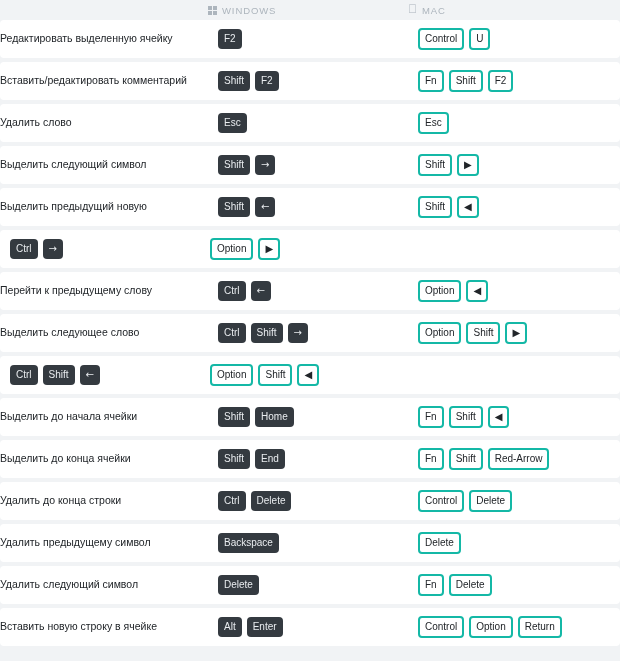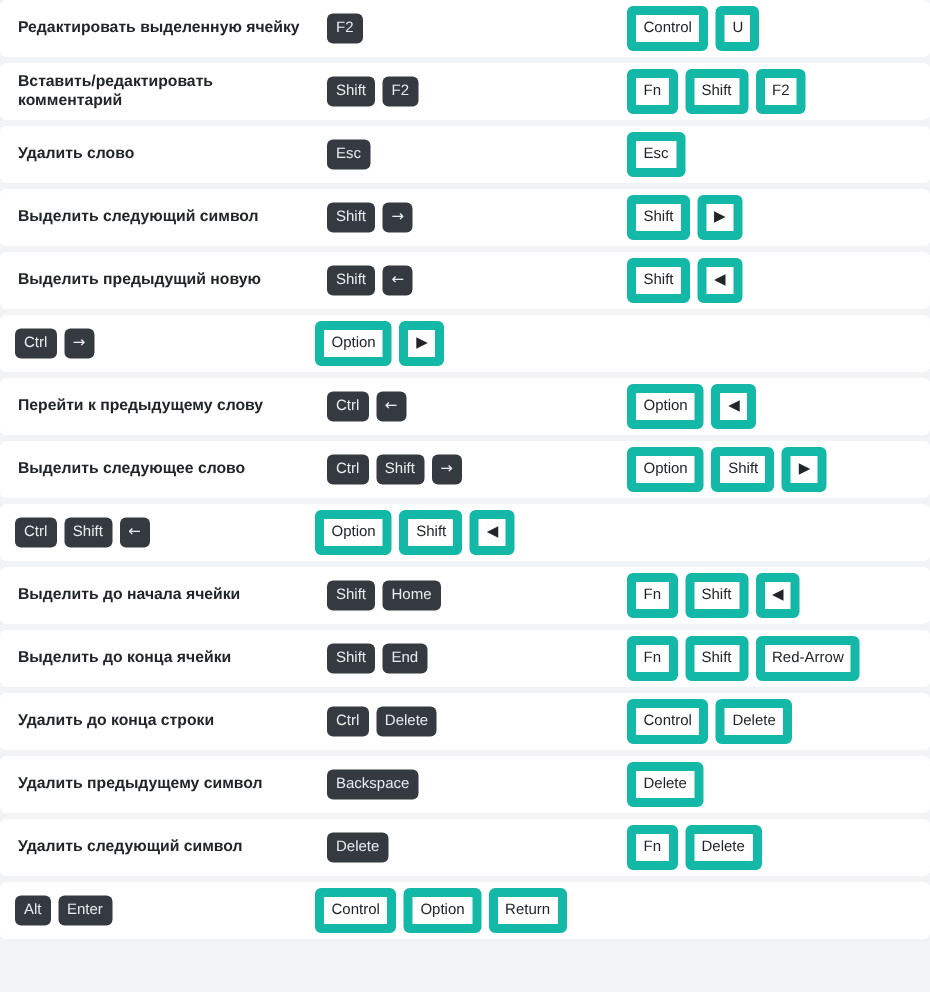--- a/index.html
+++ b/index.html
@@ -87,24 +87,23 @@
     border-radius: 4px;
     display: flex;
     align-items: center;
     margin-bottom: 4px;
     box-sizing: border-box;
     padding: 0;
   }
   .cell-desc {
     width: 208px;
     flex: 0 0 208px;
-    padding-left: 12px;
     box-sizing: border-box;
     font-size: 10.5px;
-    font-weight: bold;
+    font-weight: normal;
     color: #212529;
     line-height: 1.25;
   }
   .cell-win {
     width: 200px;
     flex: 0 0 200px;
     display: flex;
     align-items: center;
     gap: 5px;
     padding-left: 10px;
@@ -130,40 +129,56 @@
     min-width: 9px;
     text-align: center;
     white-space: nowrap;
     box-sizing: border-box;
     display: inline-block;
   }
   
   .key-light {
     background: #ffffff;
     color: #212529;
-    border: 6px solid #14b8a6;
+    border: 2px solid #14b8a6;
     border-radius: 4px;
     font-size: 10px;
     line-height: 1;
     padding: 4px 5px;
     min-width: 9px;
     text-align: center;
     white-space: nowrap;
     box-sizing: border-box;
     display: inline-block;
   }
   .glyph {
     font-family: "DejaVu Sans", sans-serif;
   }
 </style>
 </head>
 <body>
 
 <div class="sheet">
 
+  <div class="table-head">
+    <div class="head-desc"></div>
+    <div class="head-win">
+      <span class="winlogo">
+        <i></i>
+          <i></i>
+          <i></i>
+          <i></i>
+      </span>
+      <span class="head-label">WINDOWS</span>
+    </div>
+    <div class="head-mac">
+      <span class="applelogo"></span>
+      <span class="head-label">MAC</span>
+    </div>
+  </div>
 
   <div class="rows">
       <div class="row">
         <div class="cell-desc">Редактировать выделенную ячейку</div>
         <div class="cell-win">
           <span class="key-dark">F2</span>
         </div>
         <div class="cell-mac">
           <span class="key-light">Control</span>
           <span class="key-light">U</span>
@@ -306,20 +321,21 @@
         <div class="cell-desc">Удалить следующий символ</div>
         <div class="cell-win">
           <span class="key-dark">Delete</span>
         </div>
         <div class="cell-mac">
           <span class="key-light">Fn</span>
           <span class="key-light">Delete</span>
         </div>
       </div>
       <div class="row">
+        <div class="cell-desc">Вставить новую строку в ячейке</div>
         <div class="cell-win">
           <span class="key-dark">Alt</span>
           <span class="key-dark">Enter</span>
         </div>
         <div class="cell-mac">
           <span class="key-light">Control</span>
           <span class="key-light">Option</span>
           <span class="key-light">Return</span>
         </div>
       </div>

